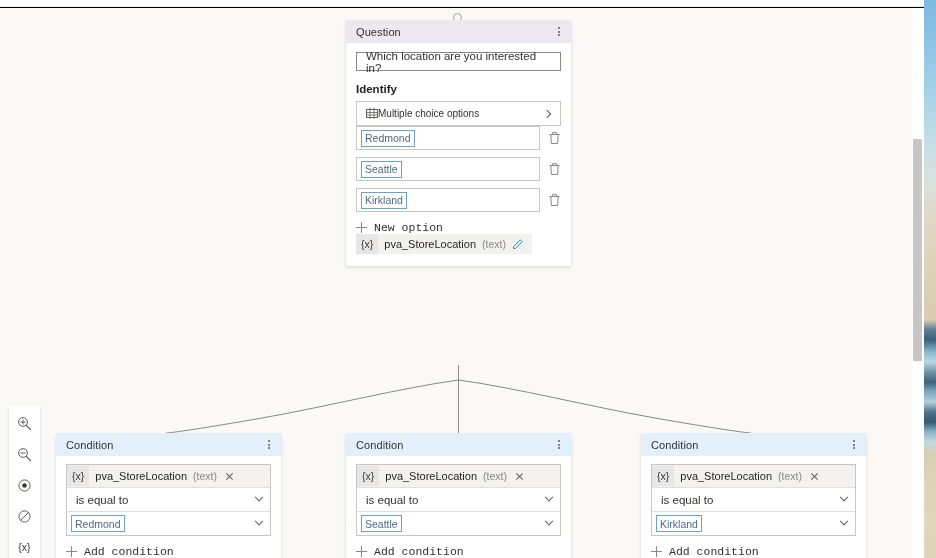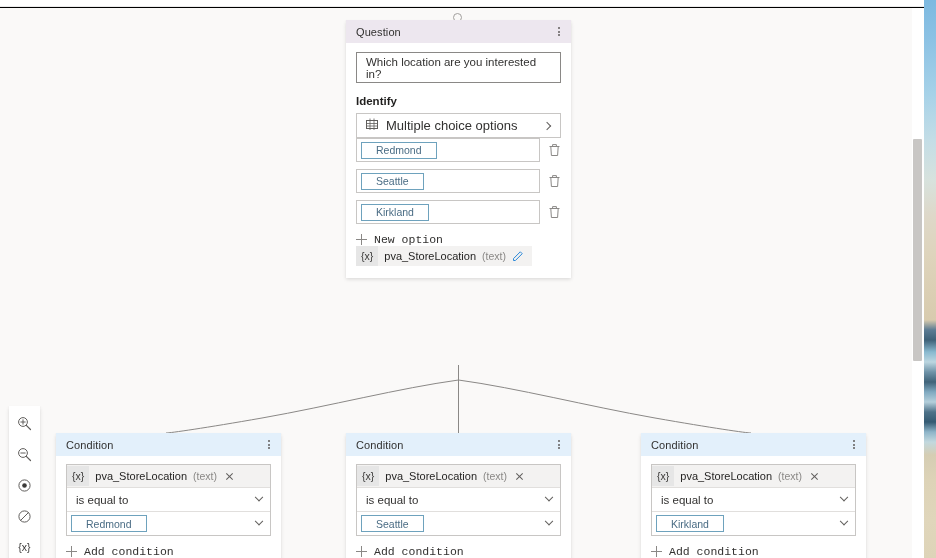--- a/index.html
+++ b/index.html
@@ -108,21 +108,21 @@
     justify-content: center;
   }
   .ask-icon svg { display: block; }
   .ask-label {
     font-size: 11.5px;
     font-weight: bold;
     color: #201f1e;
   }
 
   .text-box {
-    height: 31px;
+    height: 19px;
     border: 1px solid #8a8886;
     background: #ffffff;
     display: flex;
     align-items: center;
     padding: 0 9px;
     font-size: 11.5px;
     color: #323130;
   }
 
   .field-label {
@@ -131,23 +131,22 @@
     color: #201f1e;
     margin: 12px 0 6px 0;
   }
 
   .select-box {
     height: 25px;
     border: 1px solid #c8c6c4;
     background: #ffffff;
     display: flex;
     align-items: center;
-    gap: 8px;
     padding: 0 8px 0 9px;
-    font-size: 13px;
+    font-size: 10px;
     color: #323130;
     cursor: pointer;
   }
   .select-box .grow { flex: 1; }
   .chev-right {
     width: 6px; height: 6px;
     border-right: 1.2px solid #605e5c;
     border-top: 1.2px solid #605e5c;
     transform: rotate(45deg);
     margin-right: 2px;
@@ -172,21 +171,21 @@
     border: 1px solid #c8c6c4;
     background: #ffffff;
     display: flex;
     align-items: center;
     padding-left: 4px;
   }
   .token {
     display: inline-flex;
     align-items: center;
     height: 17px;
-    padding: 0 14px;
+    padding: 0 3px;
     border: 1px solid #6ea2bd;
     background: #ffffff;
     font-size: 10.5px;
     color: #4a6c84;
     white-space: nowrap;
     text-align: right;
   }
   .trash {
     width: 13px; height: 14px;
     cursor: pointer;

